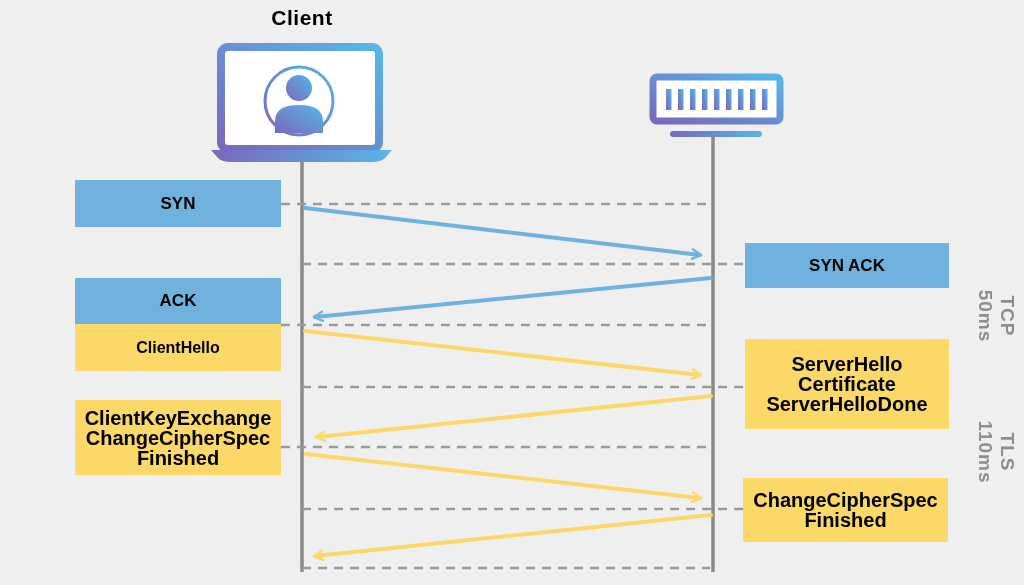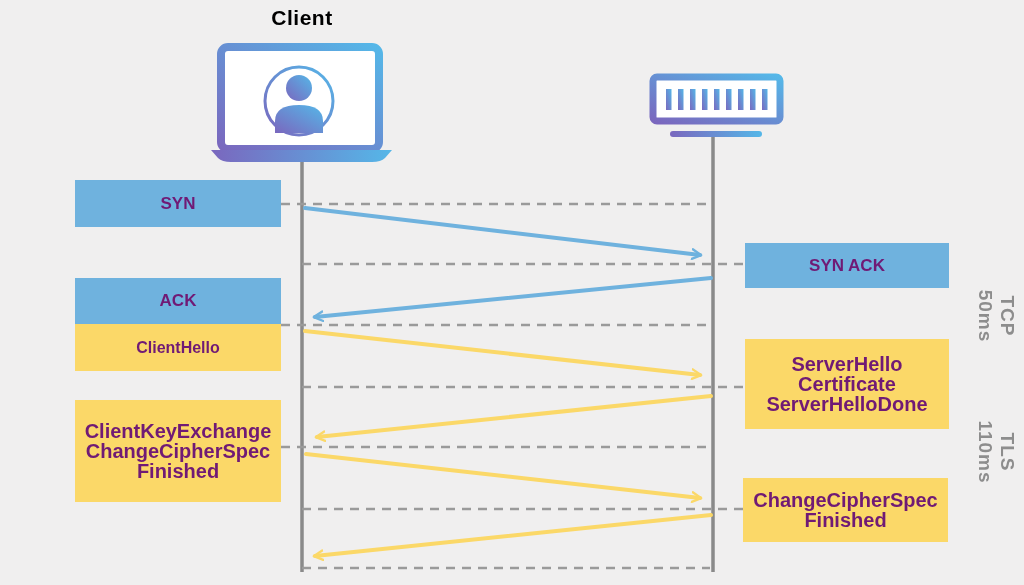--- a/index.html
+++ b/index.html
@@ -17,21 +17,21 @@
   .layer{position:absolute;left:0;top:0;width:1024px;height:585px;}
   .actor-label{
     position:absolute;
     font-size:21px;font-weight:bold;color:#000000;
     text-align:center;letter-spacing:.5px;
   }
   .box{
     position:absolute;
     display:flex;flex-direction:column;
     align-items:center;justify-content:center;
-    font-weight:bold;color:#701a75;
+    font-weight:bold;color:#000000;
     text-align:center;
     font-size:17px;
   }
   .box.blue{background:#6FB2DE;}
   .box.yellow{background:#FBD868;}
   .box .line{font-size:20px;line-height:20px;}
   .timer{
     position:absolute;
     width:70px;height:46px;
     transform:rotate(90deg);
@@ -109,21 +109,21 @@
       </g>
       <rect x="670" y="131" width="92" height="6" rx="3" fill="url(#pgh)"></rect>
     </g>
   </svg>
 
   <div class="actor-label" style="left:237px;top:6px;width:130px;">Client</div>
 
   <div class="box blue" style="left:75px;top:180px;width:206px;height:47px;">SYN</div>
   <div class="box blue" style="left:75px;top:278px;width:206px;height:46px;">ACK</div>
   <div class="box yellow" style="left:75px;top:324px;width:206px;height:47px;font-size:16px;">ClientHello</div>
-  <div class="box yellow" style="left:75px;top:400px;width:206px;height:102px;">
+  <div class="box yellow" style="left:75px;top:400px;width:206px;height:75px;">
     <div class="line">ClientKeyExchange</div>
     <div class="line">ChangeCipherSpec</div>
     <div class="line">Finished</div>
   </div>
 
   <div class="box blue" style="left:745px;top:243px;width:204px;height:45px;">SYN ACK</div>
   <div class="box yellow" style="left:745px;top:339px;width:204px;height:90px;">
     <div class="line">ServerHello</div>
     <div class="line">Certificate</div>
     <div class="line">ServerHelloDone</div>

